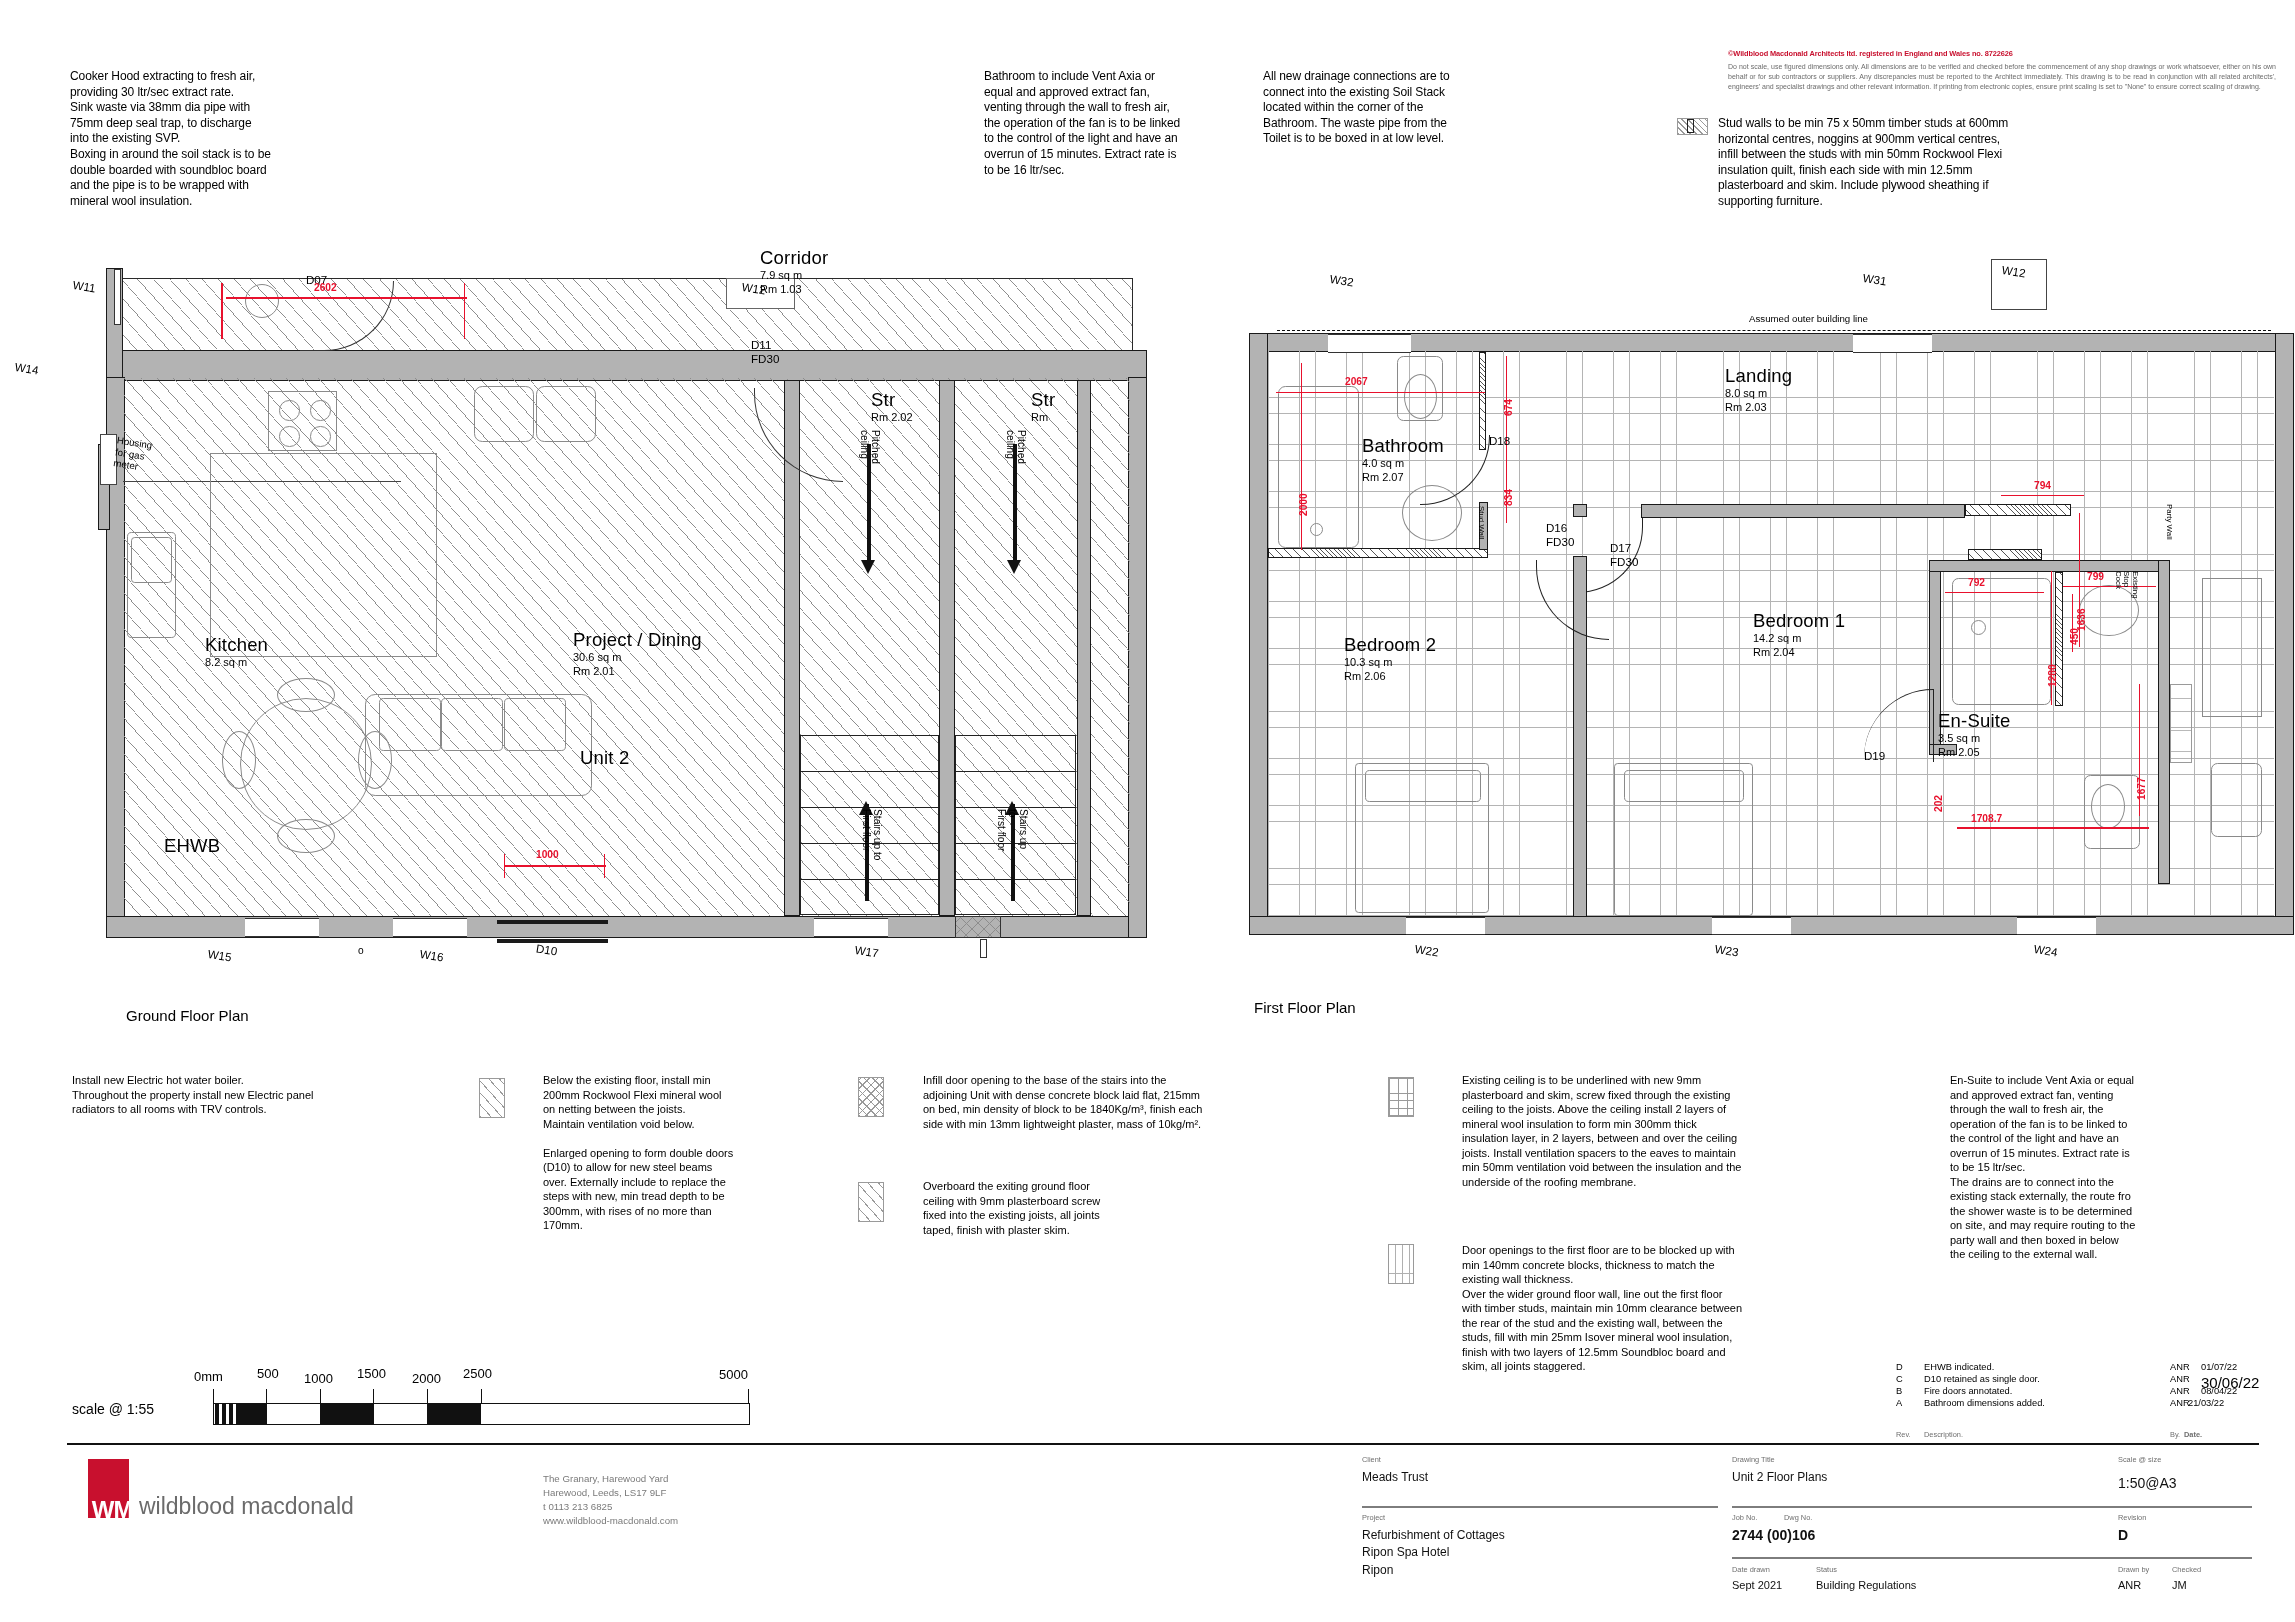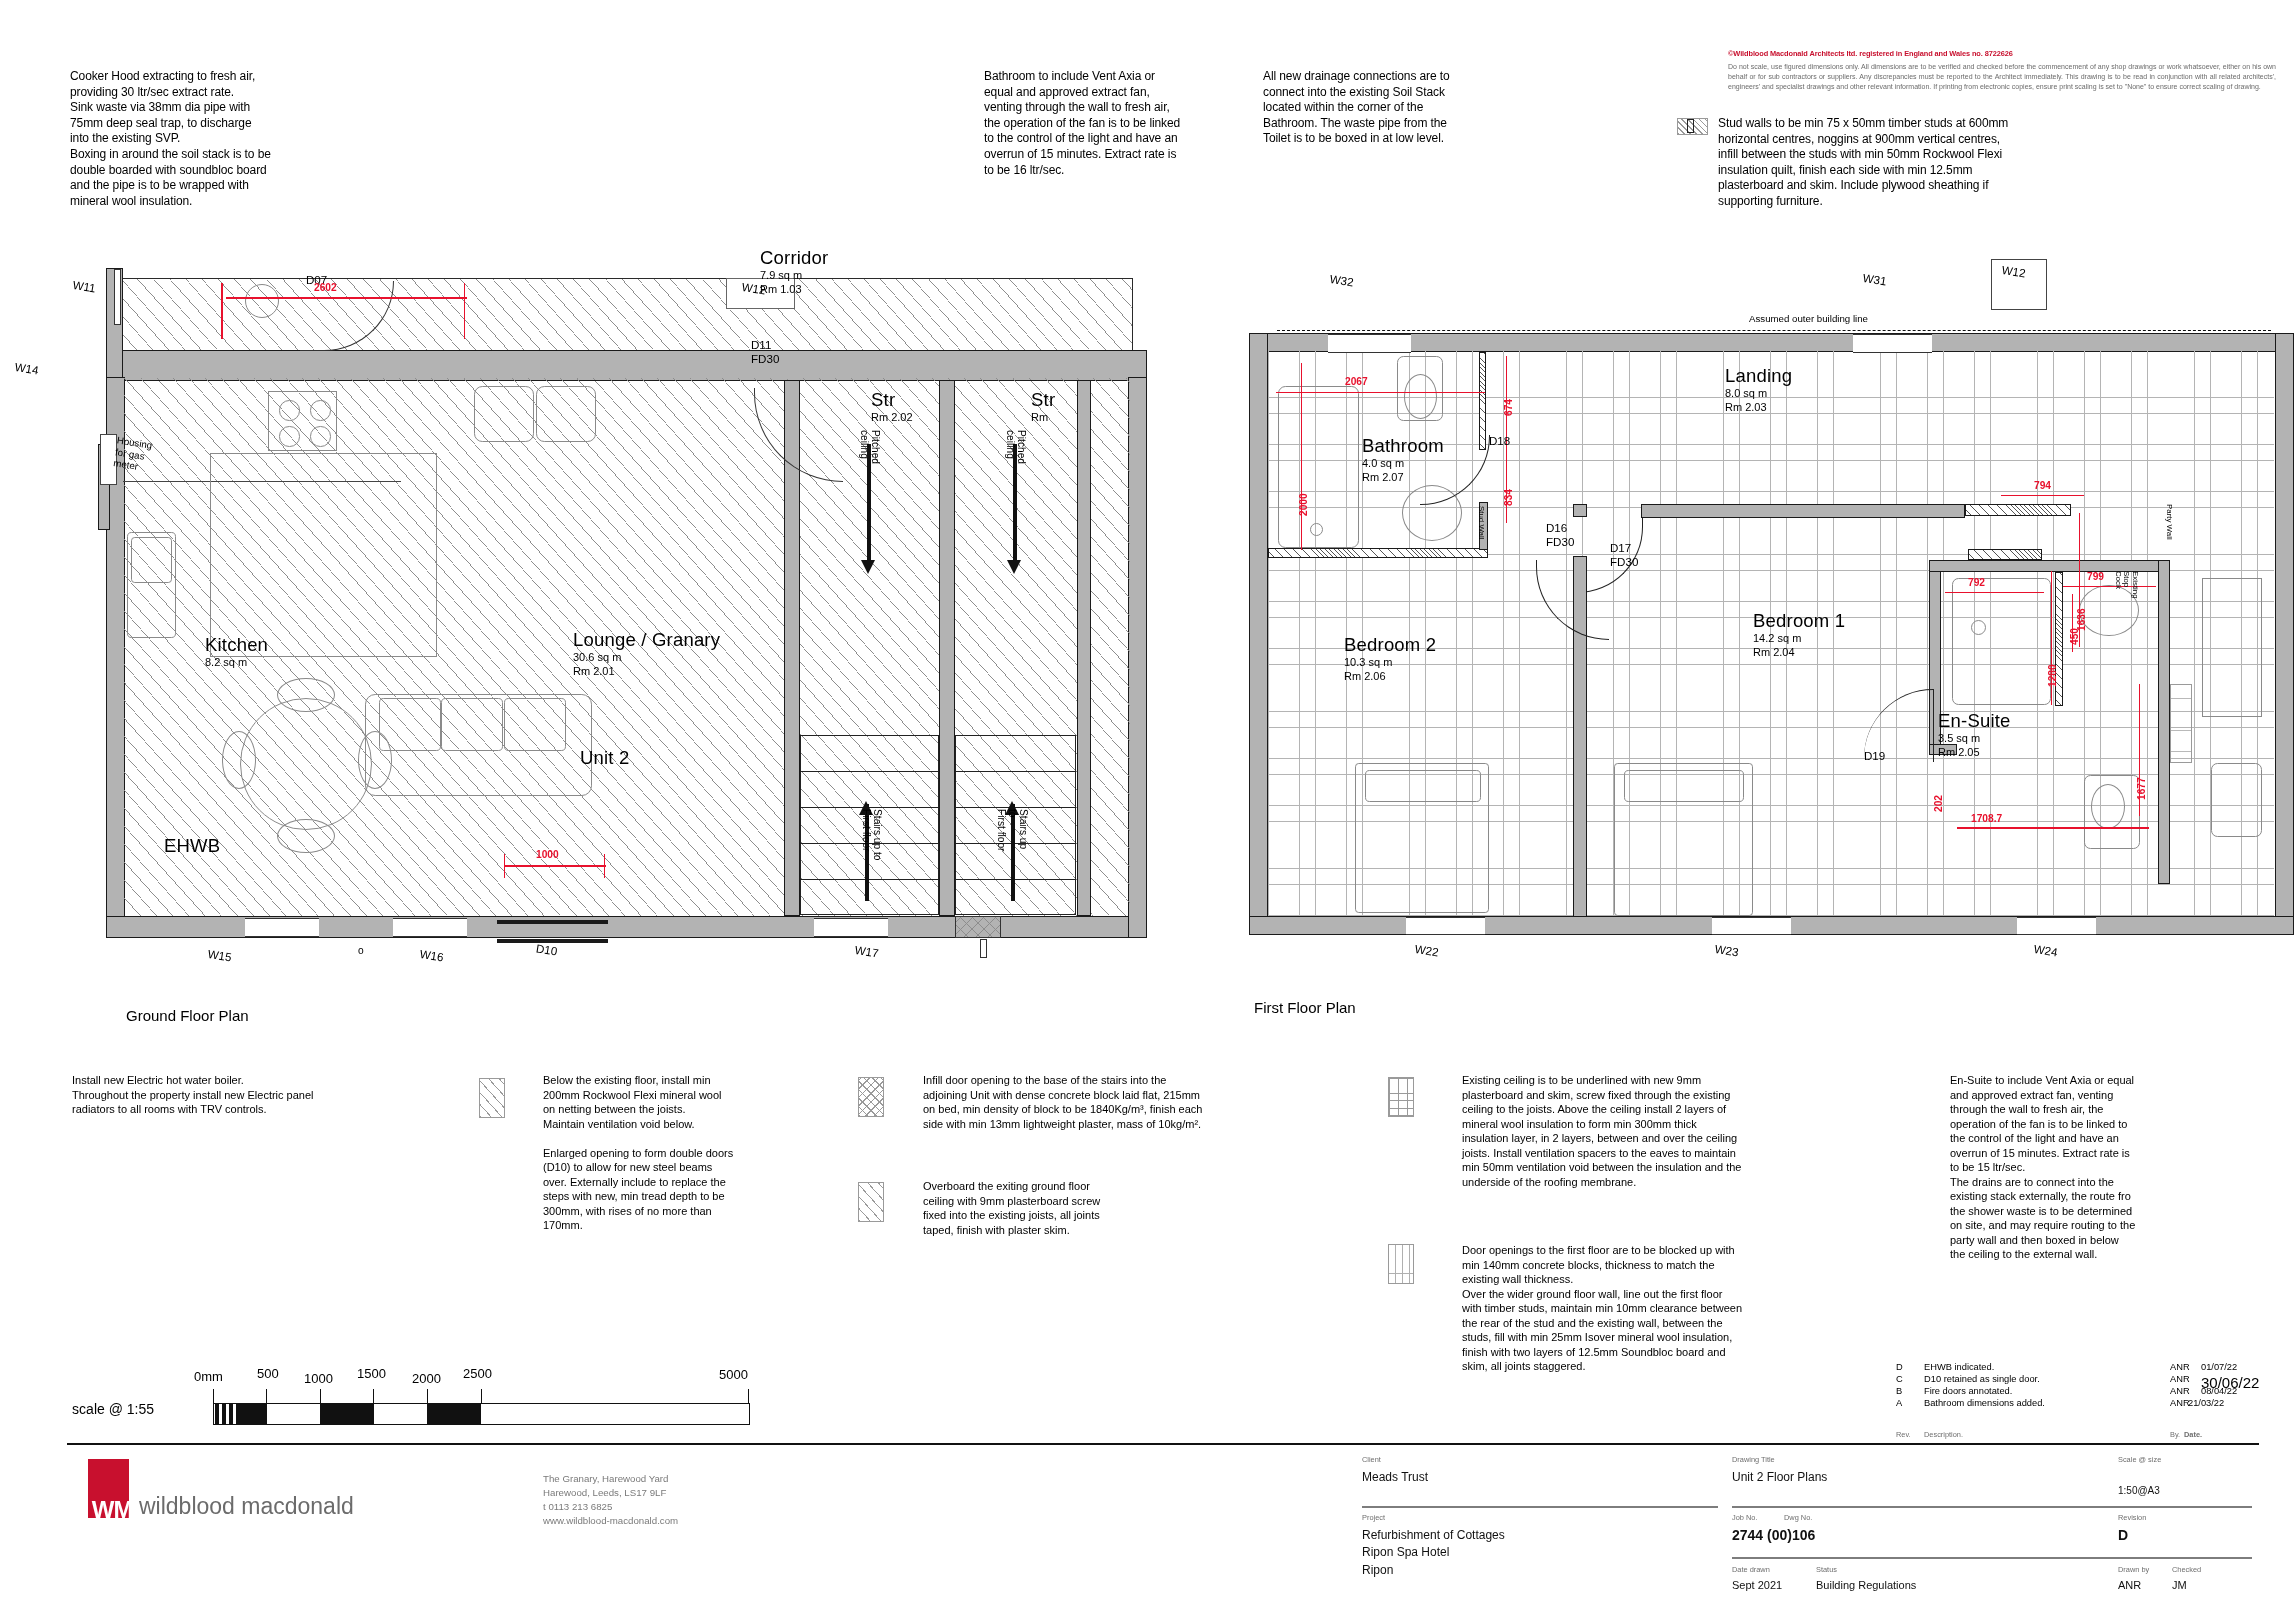--- a/index.html
+++ b/index.html
@@ -225,21 +225,21 @@
   <div class="abs" style="left:139px;top:659px;width:74px;height:18.5px;background:#fff;border-top:0.9px solid #333;border-bottom:0.9px solid #333;box-sizing:border-box;"></div>
   <div class="abs" style="left:287px;top:659px;width:74px;height:18.5px;background:#fff;border-top:0.9px solid #333;border-bottom:0.9px solid #333;box-sizing:border-box;"></div>
   <div class="abs" style="left:708px;top:659px;width:74px;height:18.5px;background:#fff;border-top:0.9px solid #333;border-bottom:0.9px solid #333;box-sizing:border-box;"></div>
 
   <div class="abs" style="left:99px;top:375px;">
     <div class="roomname">Kitchen</div>
     <div class="roomsub">8.2 sq m</div>
   </div>
 
   <div class="abs" style="left:467px;top:370px;">
-    <div class="roomname">Lounge / Granary</div>
+    <div class="roomname">Project / Dining</div>
     <div class="roomsub">30.6 sq m</div>
     <div class="roomsub">Rm 2.01</div>
   </div>
 
   <div class="abs" style="left:654px;top:-11.6px;">
     <div class="roomname">Corridor</div>
     <div class="roomsub">7.9 sq m</div>
     <div class="roomsub">Rm 1.03</div>
   </div>
 
@@ -582,21 +582,21 @@
   <div class="abs tb-lbl" style="left:370px;top:58px;">Job No.</div>
   <div class="abs tb-lbl" style="left:422px;top:58px;">Dwg No.</div>
   <div class="abs tb-valb" style="left:370px;top:72px;">2744  (00)106</div>
   <div class="rule" style="left:370px;top:102px;width:520px;"></div>
   <div class="abs tb-lbl" style="left:370px;top:110px;">Date drawn</div>
   <div class="abs tb-lbl" style="left:454px;top:110px;">Status</div>
   <div class="abs tb-val" style="left:370px;top:124px;font-size:11px;">Sept 2021</div>
   <div class="abs tb-val" style="left:454px;top:124px;font-size:11px;">Building Regulations</div>
 
   <div class="abs tb-lbl" style="left:756px;top:0;">Scale @ size</div>
-  <div class="abs tb-val" style="left:756px;top:30px;font-size:10px;">1:50@A3</div>
+  <div class="abs tb-val" style="left:756px;top:20px;font-size:14px;">1:50@A3</div>
   <div class="abs tb-lbl" style="left:756px;top:58px;">Revision</div>
   <div class="abs tb-valb" style="left:756px;top:72px;">D</div>
   <div class="abs tb-lbl" style="left:756px;top:110px;">Drawn by</div>
   <div class="abs tb-lbl" style="left:810px;top:110px;">Checked</div>
   <div class="abs tb-val" style="left:756px;top:124px;font-size:11px;">ANR</div>
   <div class="abs tb-val" style="left:810px;top:124px;font-size:11px;">JM</div>
 </div>
 
 
 </body></html>

